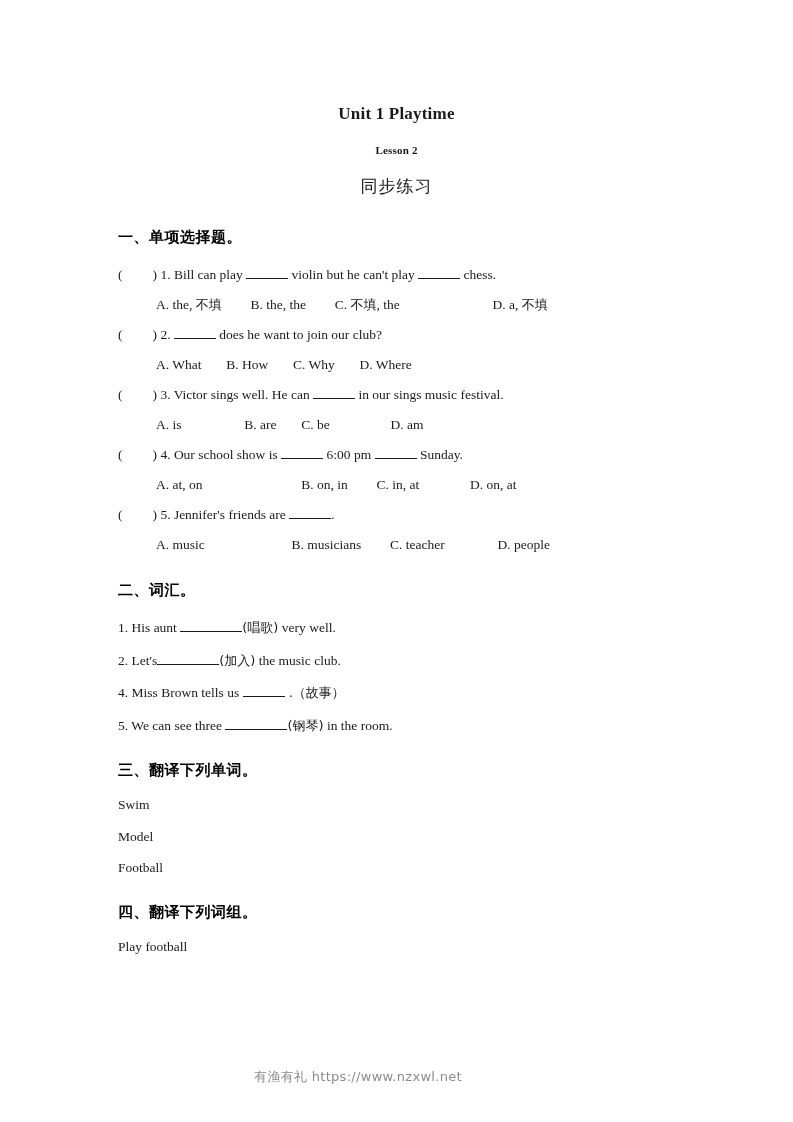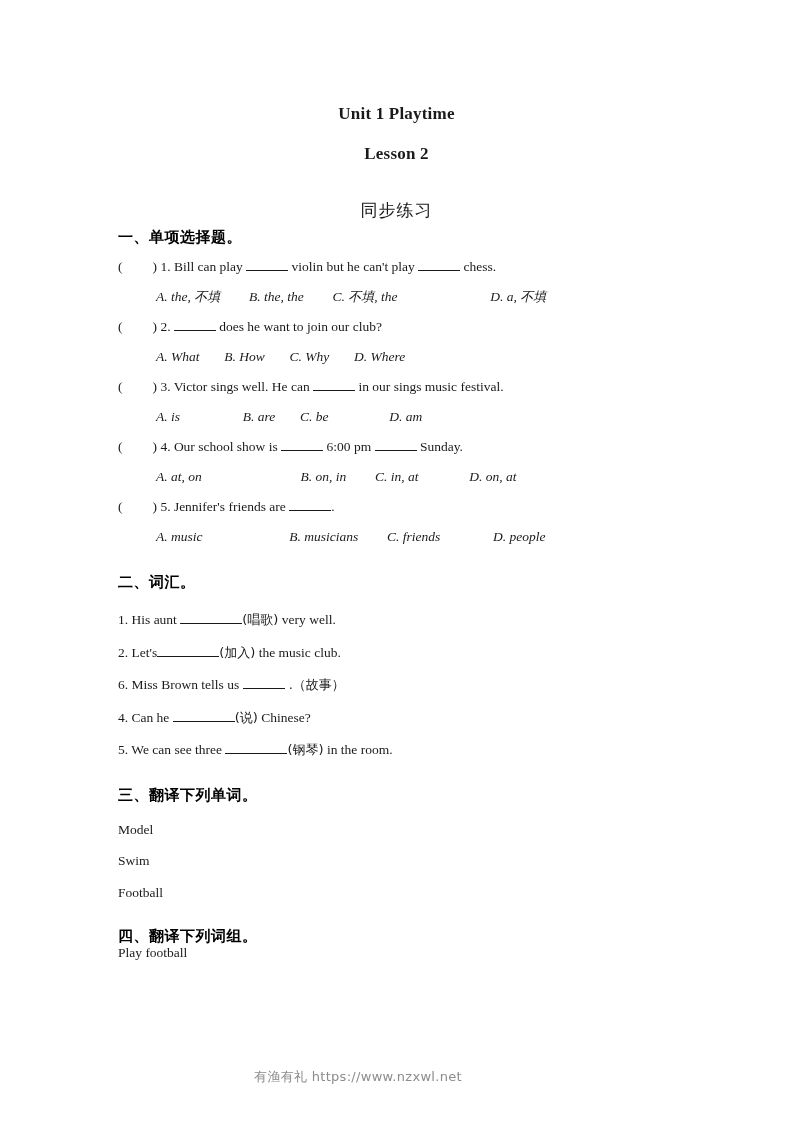--- a/index.html
+++ b/index.html
@@ -31,24 +31,24 @@
     width: 793px;
     text-align: center;
   }
   .title-main {
     font-size: 17px;
     font-weight: bold;
     letter-spacing: 0.2px;
     margin-bottom: 20px;
   }
   .title-sub {
-    font-size: 17px;
+    font-size: 11px;
     font-weight: bold;
     letter-spacing: 0.2px;
-    margin-bottom: 35px;
+    margin-bottom: 19px;
   }
   .title-cn {
     font-size: 17px;
     font-weight: normal;
     font-family: Liberation Sans, sans-serif;
     letter-spacing: 1px;
   }
 
   
   .content {
@@ -59,44 +59,43 @@
   }
 
   .section-heading {
     font-family: "DejaVu Sans", "Liberation Sans", sans-serif;
     font-size: 15px;
     font-weight: bold;
     color: #000000;
     letter-spacing: 0.5px;
     margin: 0;
   }
-  .sec1-h { margin-bottom: 12px; }
+  .sec1-h { margin-bottom: 20px; }
   .sec2-h { margin-top: 30px; margin-bottom: 20px; }
   .sec3-h { margin-top: 29px; margin-bottom: 18px; }
-  .sec4-h { margin-top: 28px; }
+  .sec4-h { margin-top: 28px; margin-bottom: 18px; }
 
   
   .q-row {
     font-size: 13.5px;
     line-height: 1;
     margin-bottom: 16px;
     white-space: nowrap;
   }
   .q-gap { display: inline-block; width: 30px; }
 
   .opt-row {
     font-size: 13.5px;
     line-height: 1;
     margin-left: 38px;
     margin-bottom: 16px;
     white-space: nowrap;
   }
   .opt {
     display: inline-block;
-    font-style: italic;
   }
   .cn {
     font-family: "DejaVu Sans", "Liberation Sans", sans-serif;
     font-size: 13px;
   }
 
   
   .v-row {
     font-size: 13.5px;
     line-height: 1;
@@ -223,55 +222,51 @@
       <span>(</span><span class="q-gap"></span><span>)</span>
       <span>5.</span>
       <span>Jennifer's friends are</span>
       <span class="blank b-md"></span><span>.</span>
     </div>
     <div class="opt-row">
       <span class="opt">A. music</span>
       <span style="display:inline-block;width:80px"></span>
       <span class="opt">B. musicians</span>
       <span style="display:inline-block;width:22px"></span>
-      <span class="opt">C. friends</span>
+      <span class="opt">C. teacher</span>
       <span style="display:inline-block;width:46px"></span>
       <span class="opt">D. people</span>
     </div>
 
     <div class="section-heading sec2-h">二、词汇。</div>
 
     <div class="v-row">
       <span>1. His aunt</span>
       <span class="blank b-lg"></span><span class="cn">(唱歌)</span><span> very well.</span>
     </div>
 
     <div class="v-row">
       <span>2. Let's</span><span class="blank b-lg"></span><span class="cn">(加入)</span><span> the music club.</span>
     </div>
 
     <div class="v-row">
-      <span>6. Miss Brown tells us</span>
+      <span>4. Miss Brown tells us</span>
       <span class="blank b-md"></span><span class="cn"> .（故事）</span>
     </div>
 
-    <div class="v-row">
-      <span>4. Can he</span>
-      <span class="blank b-lg"></span><span class="cn">(说)</span><span> Chinese?</span>
-    </div>
 
     <div class="v-row">
       <span>5. We can see three</span>
       <span class="blank b-lg"></span><span class="cn">(钢琴)</span><span> in the room.</span>
     </div>
 
     <div class="section-heading sec3-h">三、翻译下列单词。</div>
 
+    <div class="w-row">Swim</div>
     <div class="w-row">Model</div>
-    <div class="w-row">Swim</div>
     <div class="w-row">Football</div>
 
     <div class="section-heading sec4-h">四、翻译下列词组。</div>
 
     <div class="w-row">Play football</div>
 
   </div>
 
   <div class="footer">有渔有礼 https://www.nzxwl.net</div>
 

